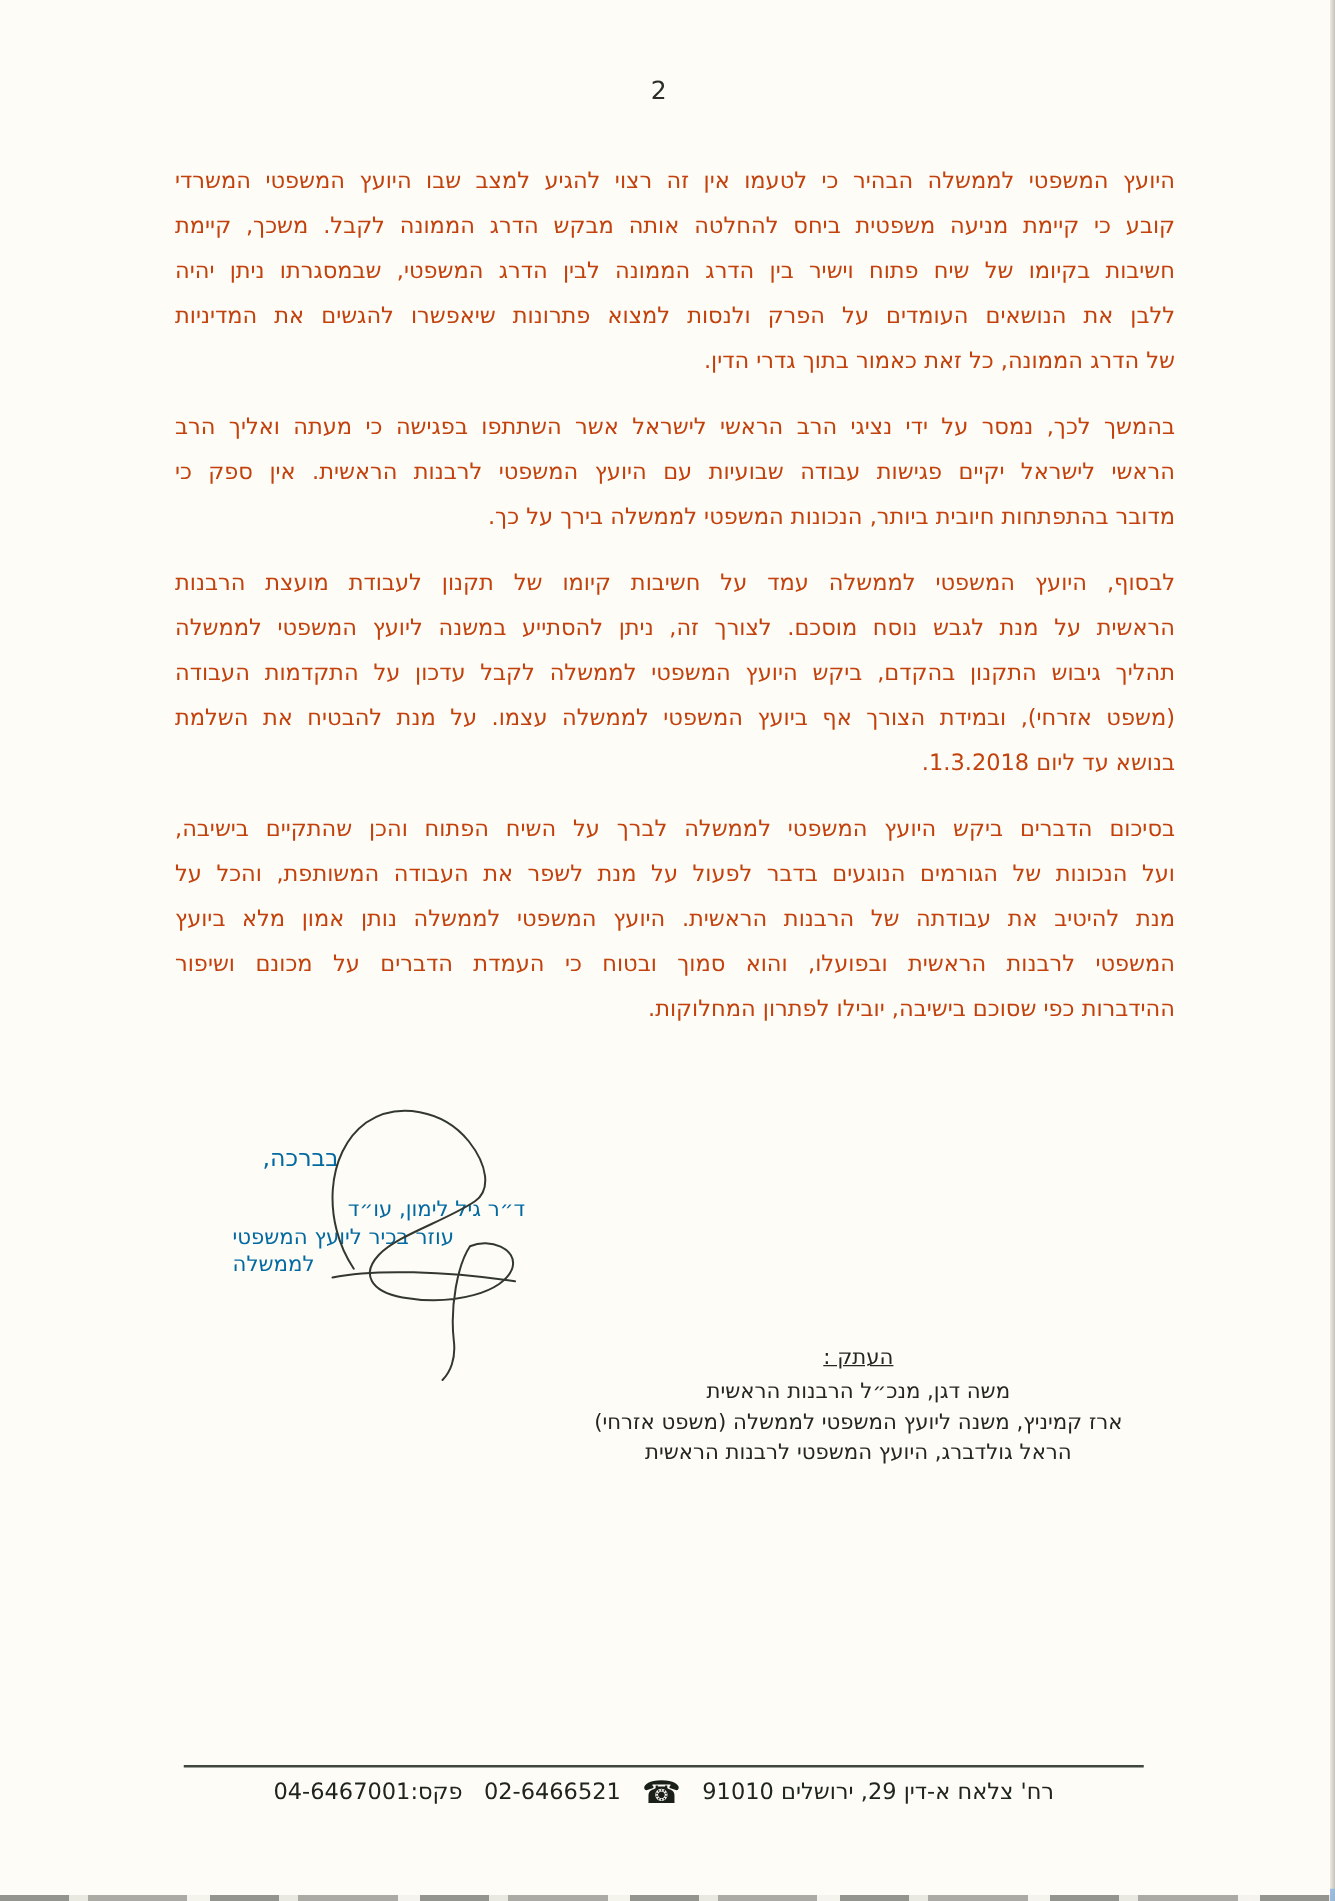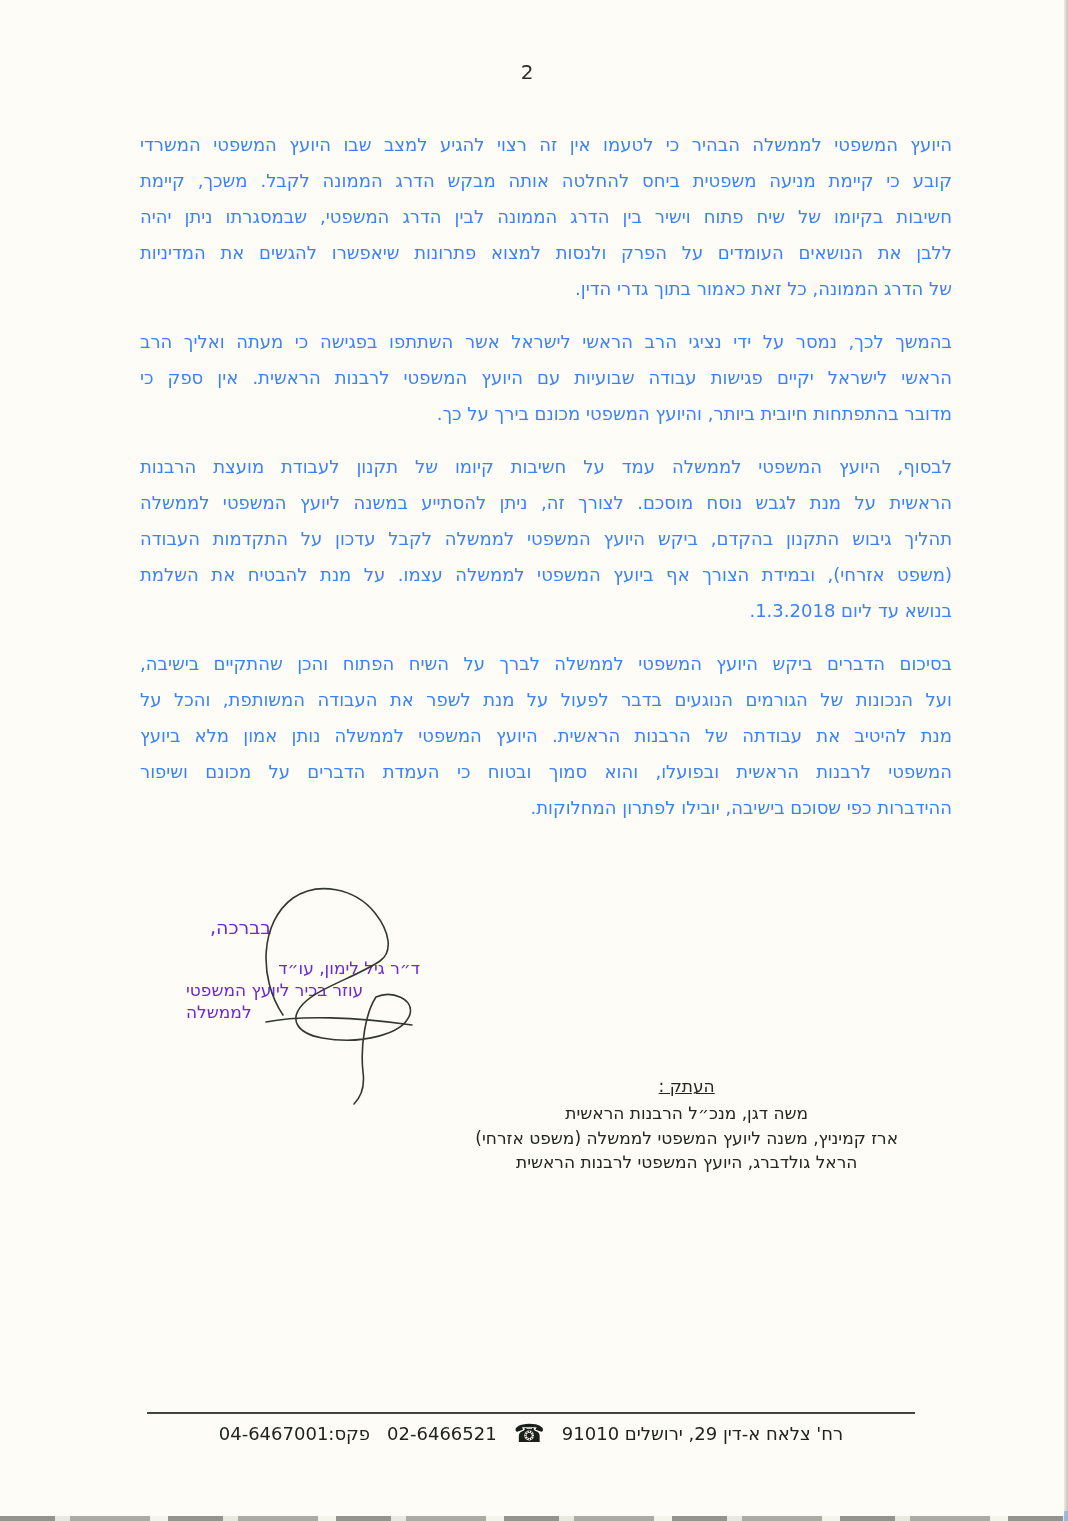--- a/index.html
+++ b/index.html
@@ -19,41 +19,41 @@
     top: 60px;
     left: 0;
     width: 1054px;
     text-align: center;
     font-size: 20px;
     color: #2a2e27;
   }
   .letter-body {
     position: absolute;
     top: 127px;
-    right: 116px;
+    right: 128px;
     left: 140px;
     direction: rtl;
     font-size: 18px;
     line-height: 36px;
-    color: #3b82f6;
+    color: #c2410c;
   }
   .para { margin-bottom: 17px; }
   .jline {
     text-align: justify;
     text-align-last: justify;
     white-space: normal;
   }
   .jline.lastline { text-align-last: right; }
   .signature-block {
     position: absolute;
     top: 914px;
     left: 168px;
     width: 252px;
     direction: rtl;
-    color: #6d28d9;
+    color: #0369a1;
   }
   .sig-closing {
     font-size: 19px;
     line-height: 26px;
     text-align: right;
     padding-left: 42px;
     text-align: left;
     margin-bottom: 17px;
   }
   .sig-name {
@@ -162,21 +162,21 @@
       <div class="para">
         <div class="jline">היועץ המשפטי לממשלה הבהיר כי לטעמו אין זה רצוי להגיע למצב שבו היועץ המשפטי המשרדי</div>
         <div class="jline">קובע כי קיימת מניעה משפטית ביחס להחלטה אותה מבקש הדרג הממונה לקבל. משכך, קיימת</div>
         <div class="jline">חשיבות בקיומו של שיח פתוח וישיר בין הדרג הממונה לבין הדרג המשפטי, שבמסגרתו ניתן יהיה</div>
         <div class="jline">ללבן את הנושאים העומדים על הפרק ולנסות למצוא פתרונות שיאפשרו להגשים את המדיניות</div>
         <div class="jline lastline">של הדרג הממונה, כל זאת כאמור בתוך גדרי הדין.</div>
       </div>
       <div class="para">
         <div class="jline">בהמשך לכך, נמסר על ידי נציגי הרב הראשי לישראל אשר השתתפו בפגישה כי מעתה ואליך הרב</div>
         <div class="jline">הראשי לישראל יקיים פגישות עבודה שבועיות עם היועץ המשפטי לרבנות הראשית. אין ספק כי</div>
-        <div class="jline lastline">מדובר בהתפתחות חיובית ביותר, והיועץ המשפטי מכונם בירך על כך.</div>
+        <div class="jline lastline">מדובר בהתפתחות חיובית ביותר, הנכונות המשפטי לממשלה בירך על כך.</div>
       </div>
       <div class="para">
         <div class="jline">לבסוף, היועץ המשפטי לממשלה עמד על חשיבות קיומו של תקנון לעבודת מועצת הרבנות</div>
         <div class="jline">הראשית על מנת לגבש נוסח מוסכם. לצורך זה, ניתן להסתייע במשנה ליועץ המשפטי לממשלה</div>
         <div class="jline">תהליך גיבוש התקנון בהקדם, ביקש היועץ המשפטי לממשלה לקבל עדכון על התקדמות העבודה</div>
         <div class="jline">(משפט אזרחי), ובמידת הצורך אף ביועץ המשפטי לממשלה עצמו. על מנת להבטיח את השלמת</div>
         <div class="jline lastline">בנושא עד ליום 1.3.2018.</div>
       </div>
       <div class="para">
         <div class="jline">בסיכום הדברים ביקש היועץ המשפטי לממשלה לברך על השיח הפתוח והכן שהתקיים בישיבה,</div>

